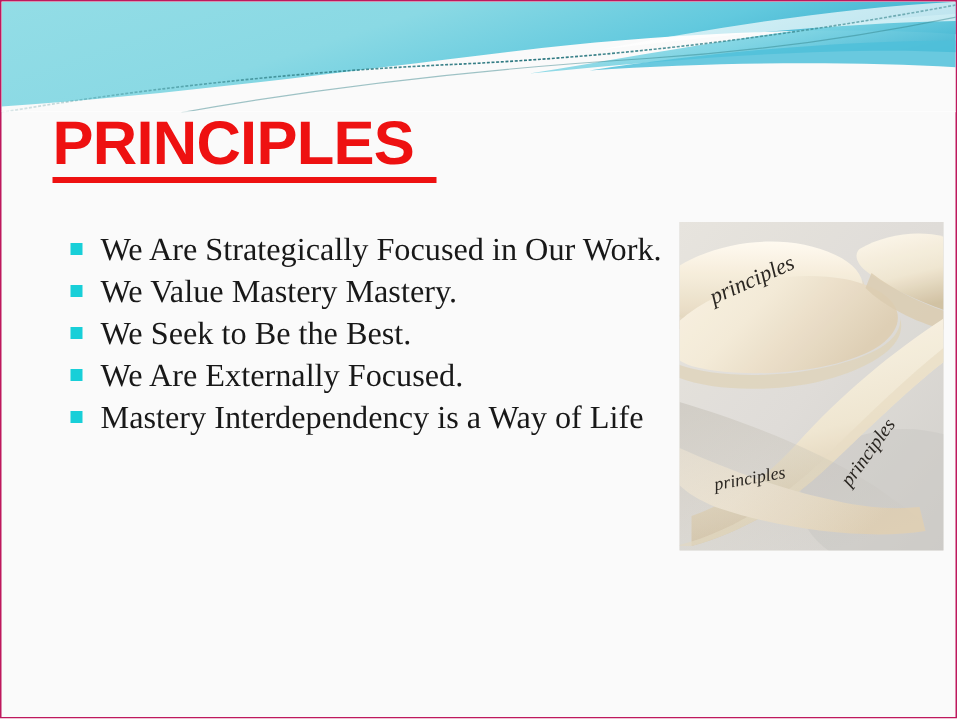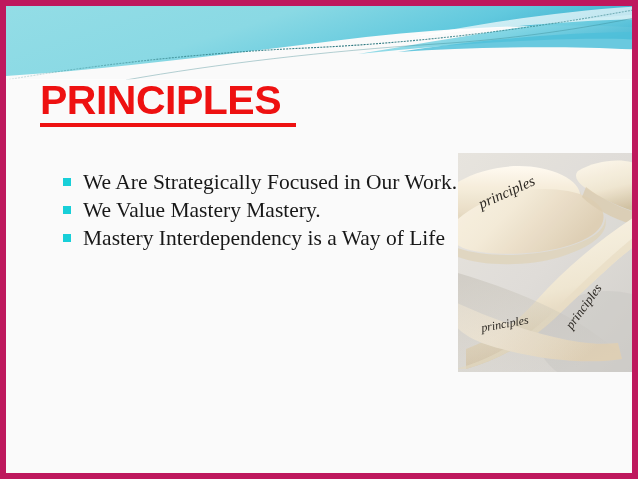--- a/index.html
+++ b/index.html
@@ -11,21 +11,21 @@
     font-family: "Liberation Serif", "DejaVu Serif", serif;
   }
 
   #slide {
     position: relative;
     width: 638px;
     height: 479px;
     overflow: hidden;
     background: #fafafa;
     box-sizing: border-box;
-    border: 6px solid #be185d;
+    border: 1px solid #be185d;
   }
 
   
   #header-band {
     position: absolute;
     left: 0;
     top: 0;
     width: 638px;
     height: 74px;
     overflow: hidden;
@@ -57,21 +57,21 @@
     background: #ee1111;
   }
 
   
   #bullet-list {
     position: absolute;
     left: 40px;
     top: 152px;
     width: 412px;
     list-style: none;
-    margin: 11px;
+    margin: 0;
     padding: 0;
   }
   .bullet-item {
     position: relative;
     padding-left: 26px;
     margin-bottom: 1px;
     font-size: 21.5px;
     line-height: 27px;
     color: #181818;
     text-rendering: optimizeLegibility;
@@ -182,20 +182,28 @@
     <li class="bullet-item">
       <span class="bullet-marker"></span>
       <span class="bullet-text"> We Are Strategically Focused in Our Work.</span>
     </li>
     <li class="bullet-item">
       <span class="bullet-marker"></span>
       <span class="bullet-text"> We Value Mastery Mastery.</span>
     </li>
     <li class="bullet-item">
       <span class="bullet-marker"></span>
+      <span class="bullet-text">We Seek to Be the Best.</span>
+    </li>
+    <li class="bullet-item">
+      <span class="bullet-marker"></span>
+      <span class="bullet-text">We Are Externally Focused.</span>
+    </li>
+    <li class="bullet-item">
+      <span class="bullet-marker"></span>
       <span class="bullet-text">Mastery Interdependency is a Way of Life</span>
     </li>
   </ul>
 
   <div id="ribbon-photo">
     <svg width="176" height="219" viewBox="0 0 176 219" xmlns="http://www.w3.org/2000/svg">
       <defs>
         <linearGradient id="bgGrad" x1="0" y1="0" x2="1" y2="1">
           <stop offset="0" stop-color="#e6e3dd"></stop>
           <stop offset="0.5" stop-color="#dedbd6"></stop>

